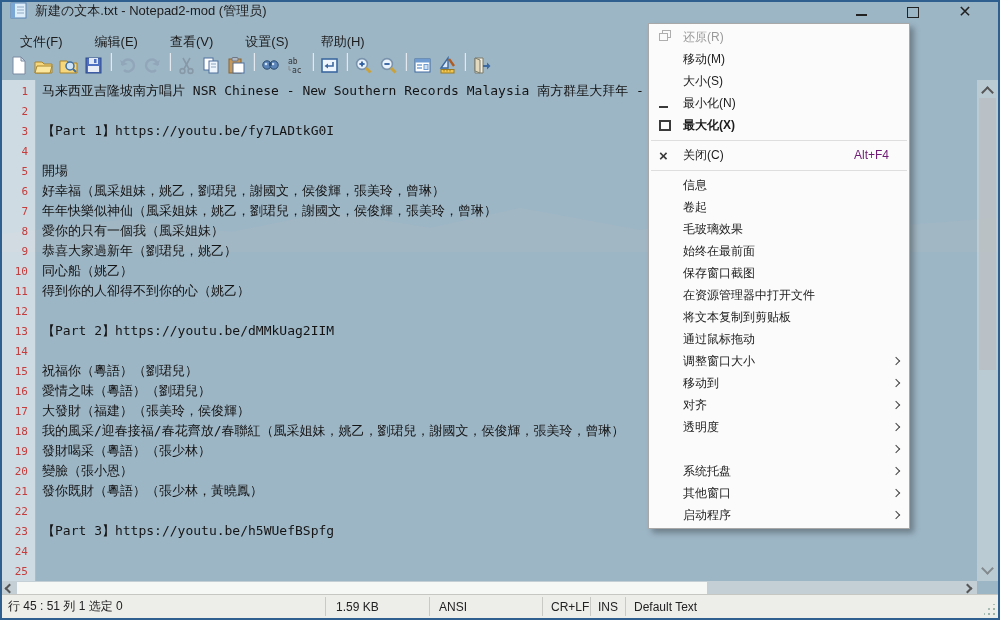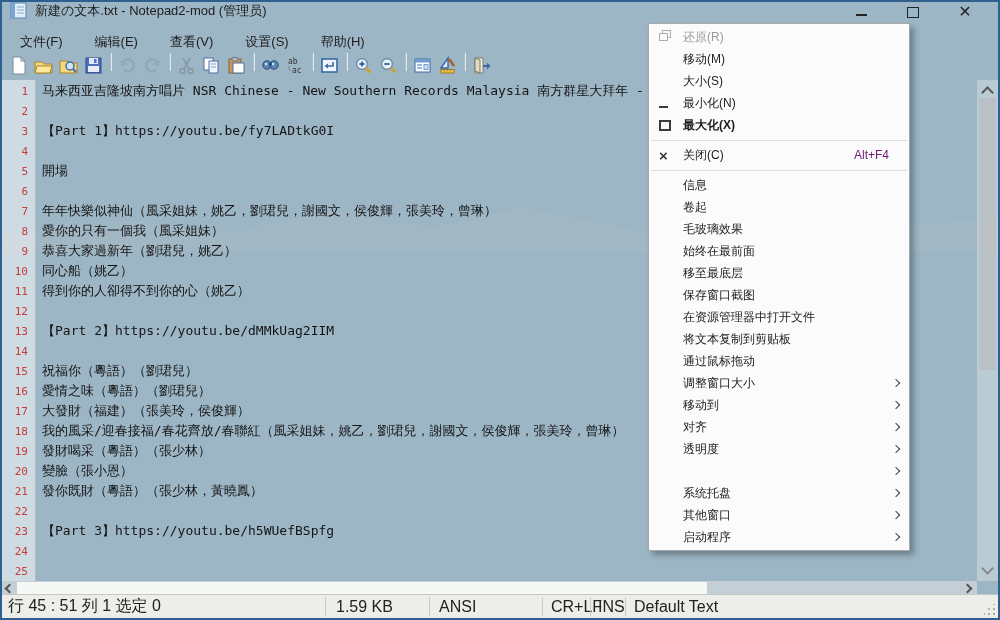--- a/index.html
+++ b/index.html
@@ -44,21 +44,21 @@
   .vscroll{position:absolute;top:78px;right:0;width:21px;bottom:37px;background:rgba(225,228,229,.45);}
   .vthumb{position:absolute;left:2px;right:2px;top:18px;height:272px;background:rgba(186,192,195,.85);}
   .chev{display:block;width:7px;height:7px;border:solid #555;border-width:2px 2px 0 0;}
   .v-up{position:absolute;top:8px;left:6px;transform:rotate(-45deg);}
   .v-dn{position:absolute;bottom:8px;left:6px;transform:rotate(135deg);opacity:.55;}
   .hscroll{position:absolute;left:0;right:21px;bottom:23px;height:14px;background:rgba(226,228,226,.55);}
   .hthumb{position:absolute;top:1px;bottom:1px;left:15px;width:690px;background:rgba(252,252,250,.9);}
   .h-left{position:absolute;left:4px;top:4px;transform:rotate(-135deg);width:5px;height:5px;}
   .h-right{position:absolute;right:6px;top:4px;transform:rotate(45deg);width:5px;height:5px;}
   
-  .statusbar{position:absolute;left:0;right:0;bottom:0;height:23px;background:#ededea;border-top:1px solid #c6c6c3;font-size:16px;color:#222;}
+  .statusbar{position:absolute;left:0;right:0;bottom:0;height:23px;background:#ededea;border-top:1px solid #c6c6c3;font-size:12px;color:#222;}
   .sb{position:absolute;top:0;height:100%;display:flex;align-items:center;white-space:nowrap;}
   .sb-sep{position:absolute;top:2px;bottom:2px;width:1px;background:#c9c9c6;}
   .grip{position:absolute;right:2px;bottom:2px;width:12px;height:12px;
     background:
      radial-gradient(circle 1.5px at 10px 10px,#9db4ab 98%,transparent),
      radial-gradient(circle 1.5px at 10px 5px,#9db4ab 98%,transparent),
      radial-gradient(circle 1.5px at 5px 10px,#9db4ab 98%,transparent),
      radial-gradient(circle 1.5px at 10px 0px,#a8bdb4 98%,transparent),
      radial-gradient(circle 1.5px at 5px 5px,#a8bdb4 98%,transparent),
      radial-gradient(circle 1.5px at 0px 10px,#a8bdb4 98%,transparent);}
@@ -274,20 +274,21 @@
           <span class="code"></span>
         </div>
 
         <div class="line">
           <span class="ln">5</span>
           <span class="code">開場</span>
         </div>
 
         <div class="line">
           <span class="ln">6</span>
+          <span class="code">好幸福（風采姐妹，姚乙，劉珺兒，謝國文，侯俊輝，張美玲，曾琳）</span>
         </div>
 
         <div class="line">
           <span class="ln">7</span>
           <span class="code">年年快樂似神仙（風采姐妹，姚乙，劉珺兒，謝國文，侯俊輝，張美玲，曾琳）</span>
         </div>
 
         <div class="line">
           <span class="ln">8</span>
           <span class="code">愛你的只有一個我（風采姐妹）</span>
@@ -485,26 +486,20 @@
 
       </div>
 
       <div class="menu-item">
         <span class="mi-icon"></span>
         <span class="mi-label">始终在最前面</span>
         <span class="mi-shortcut"></span>
 
       </div>
 
-      <div class="menu-item">
-        <span class="mi-icon"></span>
-        <span class="mi-label">移至最底层</span>
-        <span class="mi-shortcut"></span>
-
-      </div>
 
       <div class="menu-item">
         <span class="mi-icon"></span>
         <span class="mi-label">保存窗口截图</span>
         <span class="mi-shortcut"></span>
 
       </div>
 
       <div class="menu-item">
         <span class="mi-icon"></span>

